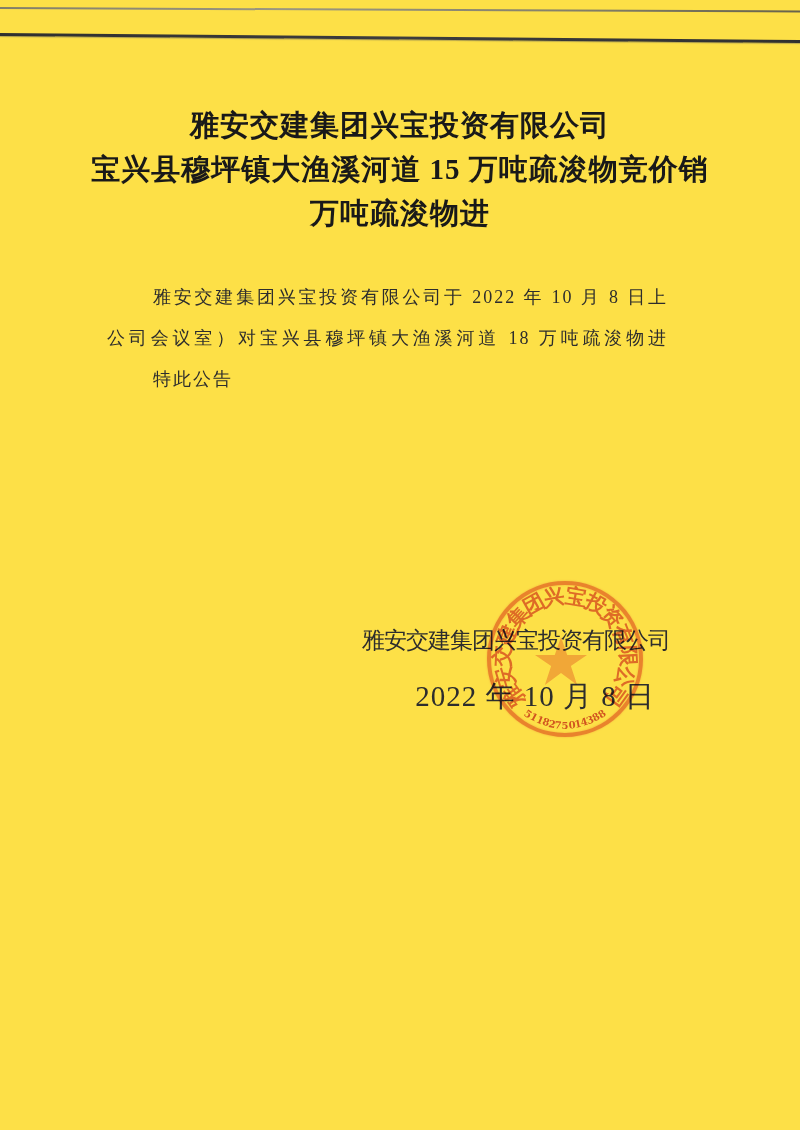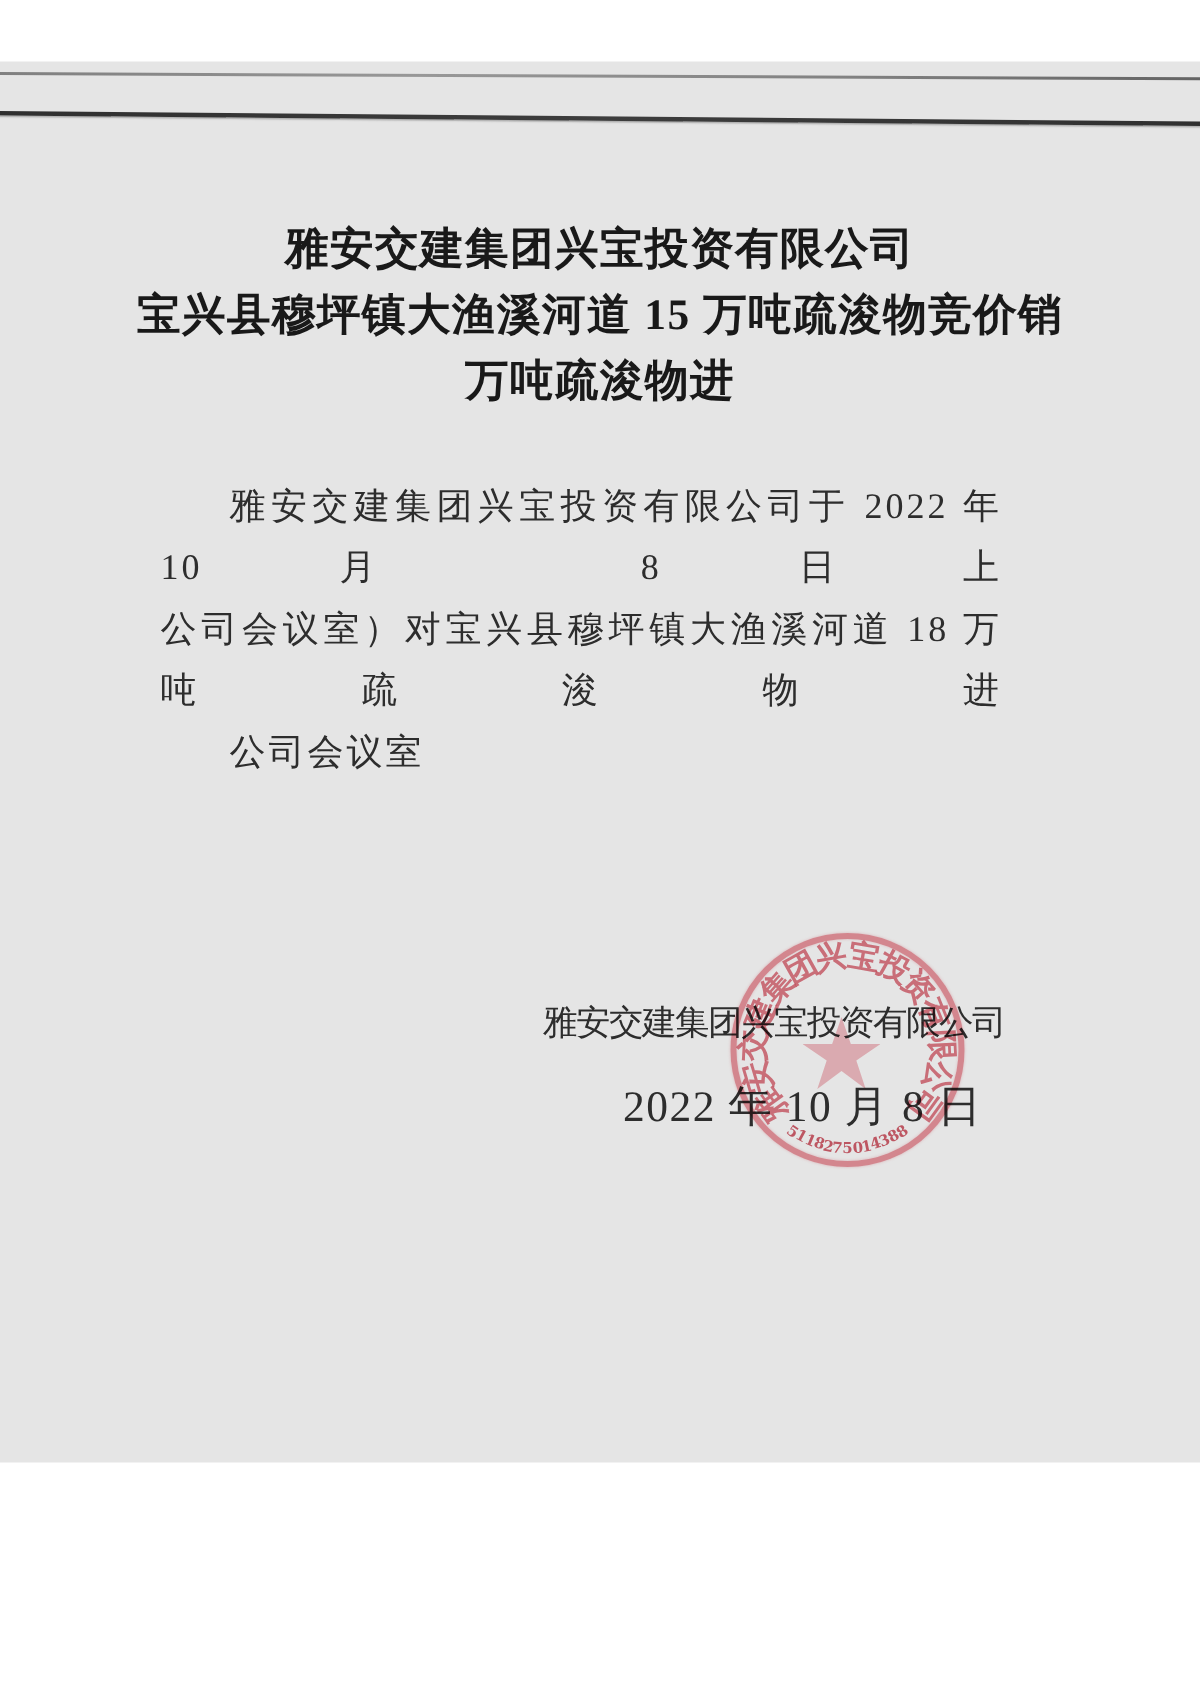--- a/index.html
+++ b/index.html
@@ -4,23 +4,22 @@
 <style>
   html, body { margin: 0; padding: 0; }
   body {
     width: 800px; height: 1130px;
     background: #ffffff;
     font-family: "Liberation Serif", "DejaVu Serif", serif;
     overflow: hidden;
   }
   .page {
     position: relative;
-    width: 800px; height: 934px;
-    background: #e5e5e5;
-    margin-top: 41px;
+    width: 800px; height: 1130px;
+    background: #fde047;
   }
 
   
   .scanline-a {
     position: absolute; left: -3px; top: 7px;
     width: 810px; height: 2px;
     background: linear-gradient(to right, #6d6d6d, #8a8a8a 35%, #707070 70%, #4c4c4c);
     transform: rotate(0.25deg); transform-origin: 0 0;
     opacity: .85; border-radius: 1px;
   }
@@ -39,21 +38,21 @@
     text-align: center;
     font-size: 29px; line-height: 44px;
     font-weight: 700; color: #191919;
     letter-spacing: 1px;
   }
 
   
   .body-text {
     position: absolute; left: 107px; top: 277px;
     width: 561px;
-    font-size: 24px; line-height: 41px;
+    font-size: 18px; line-height: 41px;
     color: #2d2d2d;
   }
   .bline { letter-spacing: 2px; }
   .bline.just { text-align: justify; text-align-last: justify; }
   .bline.indent { text-indent: 46px; }
 
   
   .sig-company {
     position: absolute; left: 362px; top: 625px;
     font-size: 23px; letter-spacing: -1px;
@@ -109,21 +108,21 @@
 
   <h1 class="doc-title">
     <div>雅安交建集团兴宝投资有限公司</div>
     <div>宝兴县穆坪镇大渔溪河道 15 万吨疏浚物竞价销</div>
     <div>万吨疏浚物进</div>
   </h1>
 
   <div class="body-text">
     <div class="bline just indent">雅安交建集团兴宝投资有限公司于 2022 年 10 月 8 日上</div>
     <div class="bline just">公司会议室）对宝兴县穆坪镇大渔溪河道 18 万吨疏浚物进</div>
-    <div class="bline indent">公司会议室</div>
+    <div class="bline indent">特此公告</div>
   </div>
 
   <div class="sig-company">雅安交建集团兴宝投资有限公司</div>
   <div class="sig-date">2022 年 10 月 8 日</div>
 
   <div class="seal">
     <div class="seal-ring"></div>
     <div class="seal-star"></div>
     <div class="seal-arc" id="seal-company">
         <span style="left: 27.0319px; top: 115.03px; transform: translate(-50%, -50%) rotate(-126deg);">雅</span>

